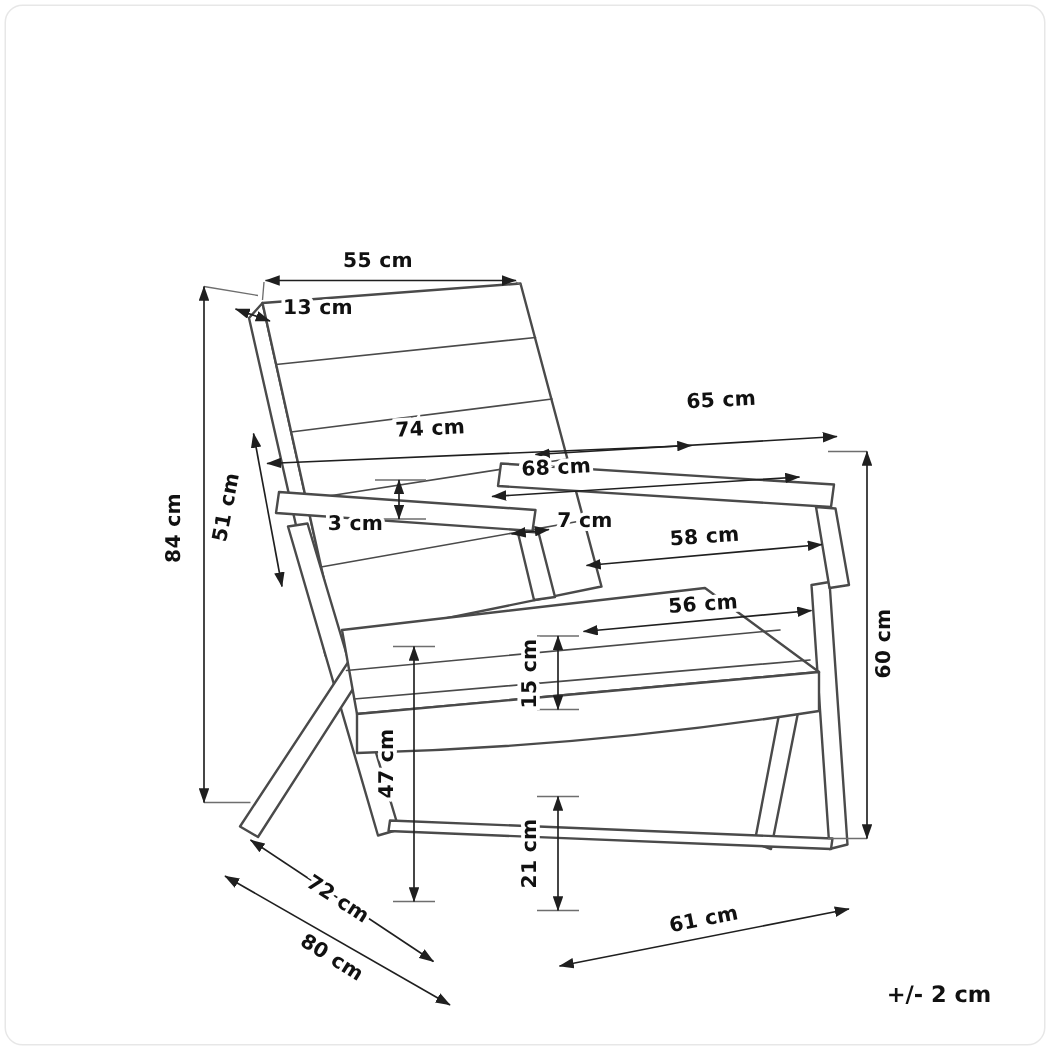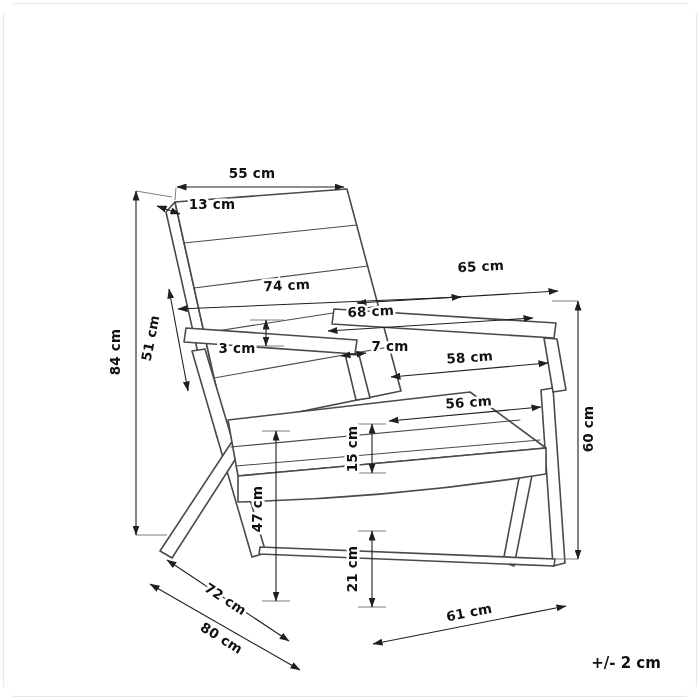--- a/index.html
+++ b/index.html
@@ -2,21 +2,20 @@
 <html><head>
 <meta charset="utf-8">
 <style>
   html,body{margin:0;padding:0;background:#ffffff;}
   .stage{
     position:relative;
     width:700px;height:700px;
     background:#ffffff;
     overflow:hidden;
     font-family:"DejaVu Sans", sans-serif;
-    border-radius:26px;
   }
   .frame-border{
     position:absolute;
     left:3px;top:3px;right:3px;bottom:3px;
     border:1px solid #e7e7e7;
     border-radius:12px;
     pointer-events:none;
   }
   svg{position:absolute;left:0;top:0;}
   .chair-art path{fill:#ffffff;stroke:#4a4a4a;stroke-width:1.6;stroke-linejoin:round;stroke-linecap:round;}

